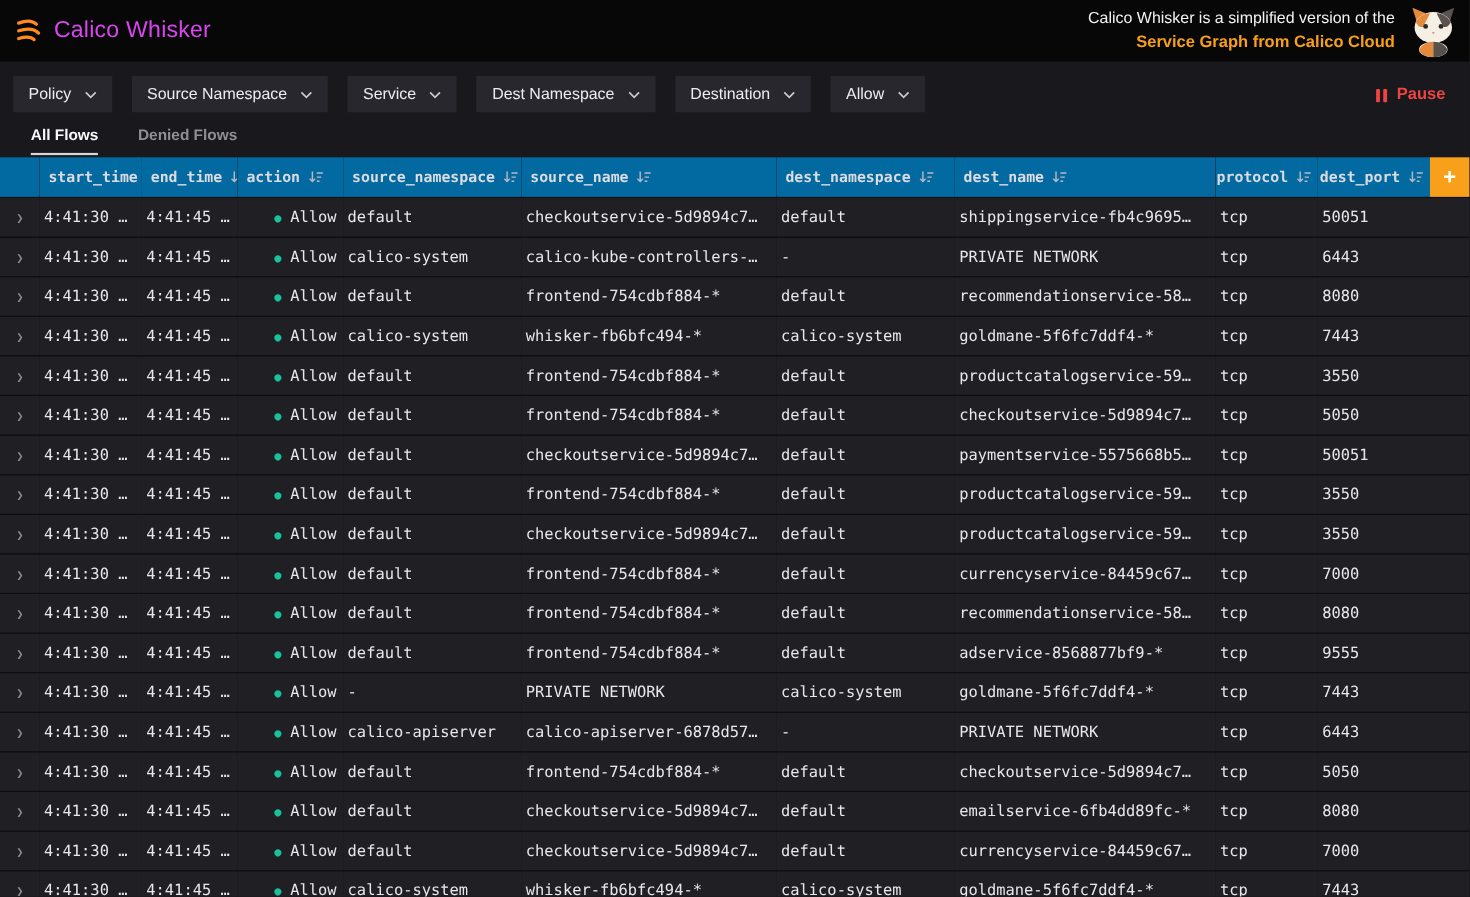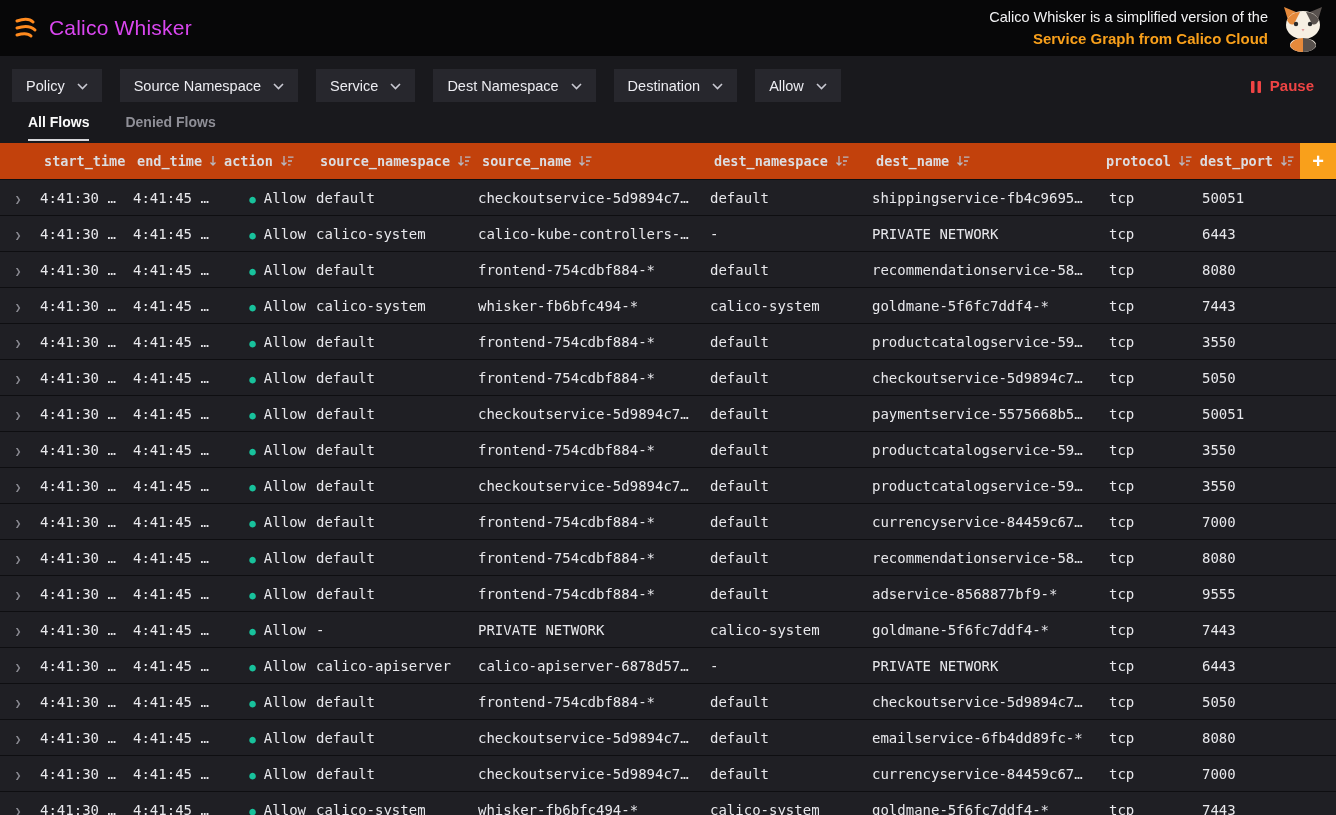--- a/index.html
+++ b/index.html
@@ -27,21 +27,21 @@
   .pause-btn{margin-left:auto;display:inline-flex;align-items:flex-end;gap:8px;background:none;border:0;
     color:#ef4444;font-size:15px;font-weight:bold;font-family:Liberation Sans, sans-serif;cursor:pointer;padding:0 8px;}
 
   
   .tabs{display:flex;gap:36px;padding-left:28px;height:31px;align-items:center;}
   .tab{font-size:14px;color:#8f8f97;padding-bottom:9px;cursor:pointer;border-bottom:2px solid transparent;font-weight:bold;}
   .tab.active{color:#fafafa;border-bottom-color:#d6d6da;}
 
   
   table{border-collapse:collapse;table-layout:fixed;width:1336px;font-family:"DejaVu Sans Mono","Liberation Mono",monospace;}
-  thead th{background:#c2410c;height:36px;font-size:13.5px;font-weight:bold;color:#dcdce0;
+  thead th{background:#0369a1;height:36px;font-size:13.5px;font-weight:bold;color:#dcdce0;
     text-align:left;padding:0 0 0 8px;border-bottom:1px solid #0e0e11;overflow:hidden;white-space:nowrap;}
   .th-inner{display:inline-flex;align-items:center;gap:7px;}
   th.num{text-align:right;padding:0 6px 0 0;}
   th.expand{padding:0;}
   th.addcol{background:#f9a01b;padding:0;text-align:center;cursor:pointer;}
   .plus{color:#ffffff;font-size:20px;font-weight:bold;font-family:"Liberation Sans",sans-serif;line-height:36px;}
   .sort-icon{color:#b9b9c2;flex:none;}
 
   tbody td{height:35px;background:#1f1f24;border-bottom:1px solid #0e0e11;color:#e8e8ec;
     font-size:14px;padding:0 6px 0 4px;white-space:nowrap;overflow:hidden;}

